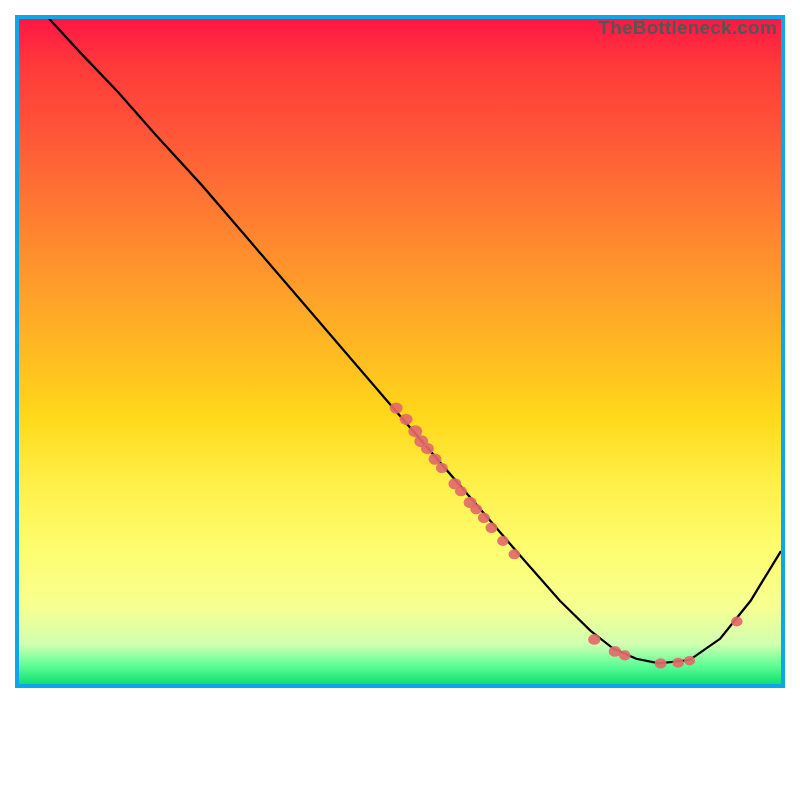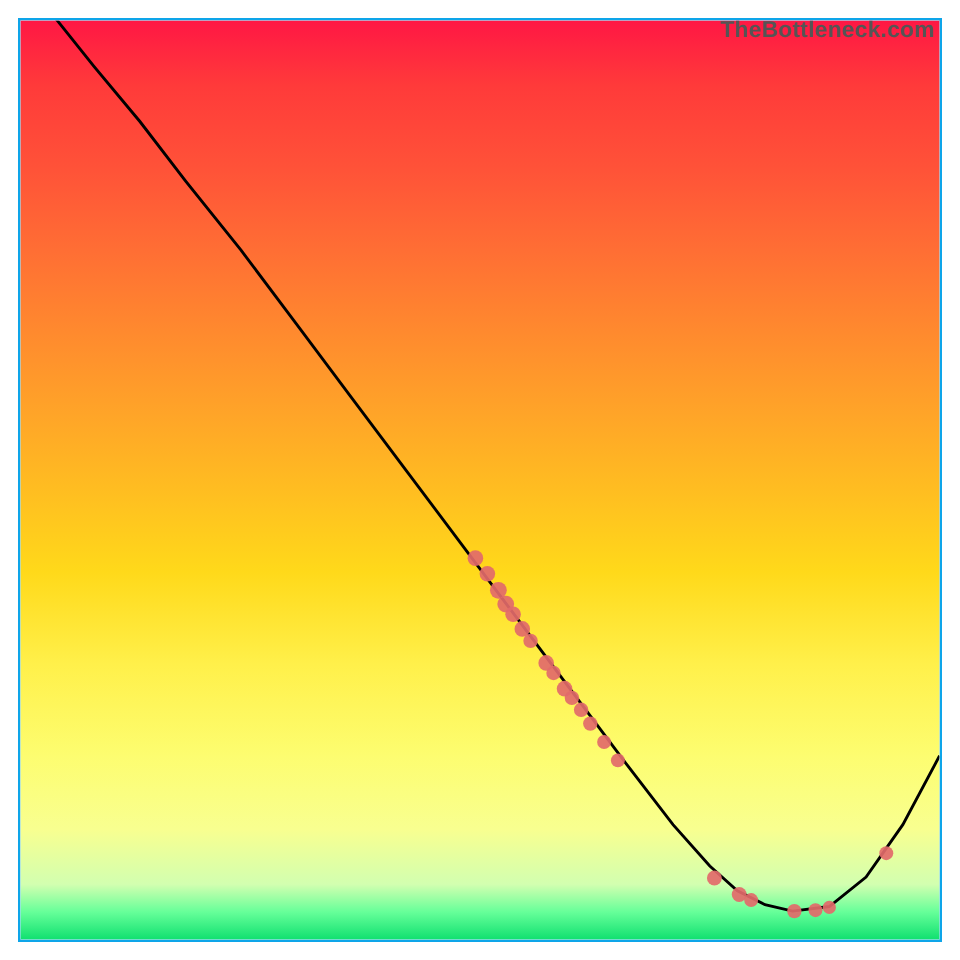--- a/index.html
+++ b/index.html
@@ -14,22 +14,22 @@
   .chart-container {
     position: relative;
     width: 800px;
     height: 800px;
   }
   .plot-area {
     position: absolute;
     left: 15px;
     top: 15px;
     width: 770px;
-    height: 770px;
-    border: 2px solid #0ea5e9;
+    height: 673px;
+    border: 4px solid #0ea5e9;
     box-sizing: border-box;
     overflow: hidden;
   }
   .gradient-bg {
     position: absolute;
     left: 0;
     top: 0;
     width: 100%;
     height: 100%;
     background: linear-gradient(to bottom,

